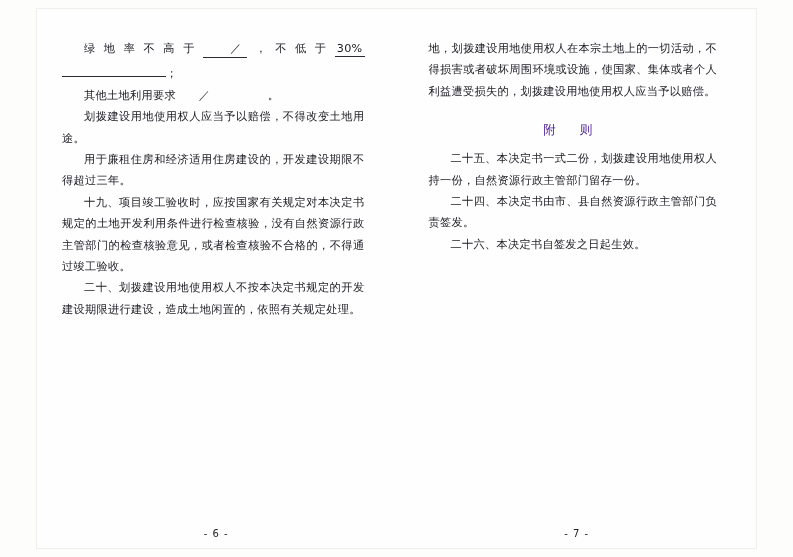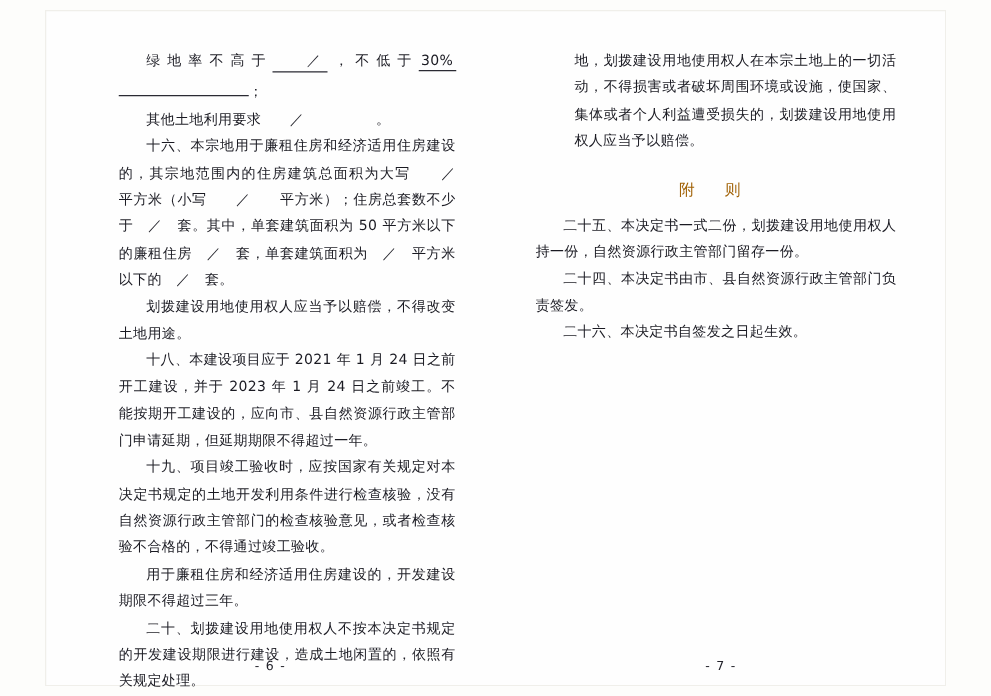--- a/index.html
+++ b/index.html
@@ -36,46 +36,45 @@
     height: 100%;
     display: flex;
   }
   .col {
     position: relative;
     width: 50%;
     height: 100%;
     box-sizing: border-box;
   }
   .col-left {
-    padding: 30px 32px 0 59px;
+    padding: 30px 32px 0 26px;
   }
   .col-right {
     padding: 30px 40px 0 32px;
   }
   .para {
     font-family: "DejaVu Sans", "Liberation Sans", sans-serif;
     font-size: 11.2px;
     line-height: 21.4px;
     color: #1a1a22;
     text-align: justify;
     letter-spacing: 0.3px;
     margin: 0 0 0 0;
   }
   .indent {
     text-indent: 22px;
   }
   .noindent {
     text-indent: 0;
-    margin-left: 31px;
   }
   .heading {
     font-family: "DejaVu Sans", "Liberation Sans", sans-serif;
     font-size: 12.6px;
     line-height: 28px;
-    color: #a16207;
+    color: #4c1d95;
     text-align: center;
     letter-spacing: 10px;
     margin: 14px 0 4px 0;
     text-indent: 0;
   }
   .pagenum {
     position: absolute;
     bottom: 10px;
     width: 100%;
     left: 0;
@@ -113,30 +112,28 @@
     <div class="columns">
 
       <div class="col col-left">
 
         <p class="para indent">
           <span>绿地率不高于</span><span class="blank b-sm slash">／</span><span>，不低于</span><span class="ul">30%</span><span class="blank b-lg"></span><span>；</span>
         </p>
 
         <p class="para indent">其他土地利用要求　　／　　　　　。</p>
 
-        <p class="para indent">十六、本宗地用于廉租住房和经济适用住房建设的，其宗地范围内的住房建筑总面积为大写　　／　　平方米（小写　　／　　平方米）；住房总套数不少于　／　套。其中，单套建筑面积为 50 平方米以下的廉租住房　／　套，单套建筑面积为　／　平方米以下的　／　套。</p>
 
         <p class="para indent">划拨建设用地使用权人应当予以赔偿，不得改变土地用途。</p>
 
 
-        <p class="para indent">十八、本建设项目应于 2021 年 1 月 24 日之前开工建设，并于 2023 年 1 月 24 日之前竣工。不能按期开工建设的，应向市、县自然资源行政主管部门申请延期，但延期期限不得超过一年。</p>
+
+        <p class="para indent">用于廉租住房和经济适用住房建设的，开发建设期限不得超过三年。</p>
 
         <p class="para indent">十九、项目竣工验收时，应按国家有关规定对本决定书规定的土地开发利用条件进行检查核验，没有自然资源行政主管部门的检查核验意见，或者检查核验不合格的，不得通过竣工验收。</p>
-
-        <p class="para indent">用于廉租住房和经济适用住房建设的，开发建设期限不得超过三年。</p>
 
         <p class="para indent">二十、划拨建设用地使用权人不按本决定书规定的开发建设期限进行建设，造成土地闲置的，依照有关规定处理。</p>
 
         <div class="pagenum">- 6 -</div>
       </div>
 
       <div class="col col-right">
 
         <p class="para noindent">地，划拨建设用地使用权人在本宗土地上的一切活动，不得损害或者破坏周围环境或设施，使国家、集体或者个人利益遭受损失的，划拨建设用地使用权人应当予以赔偿。</p>
 

